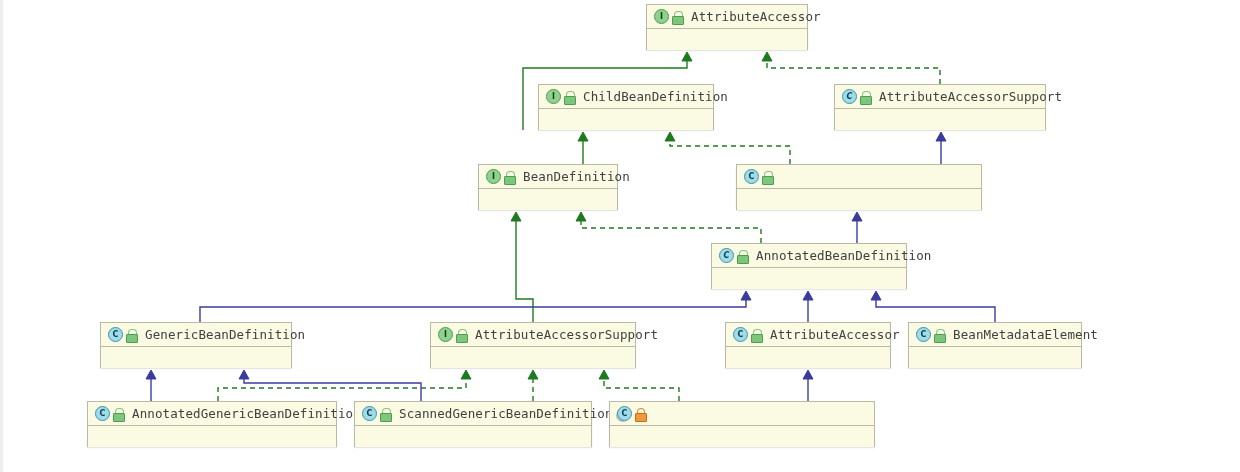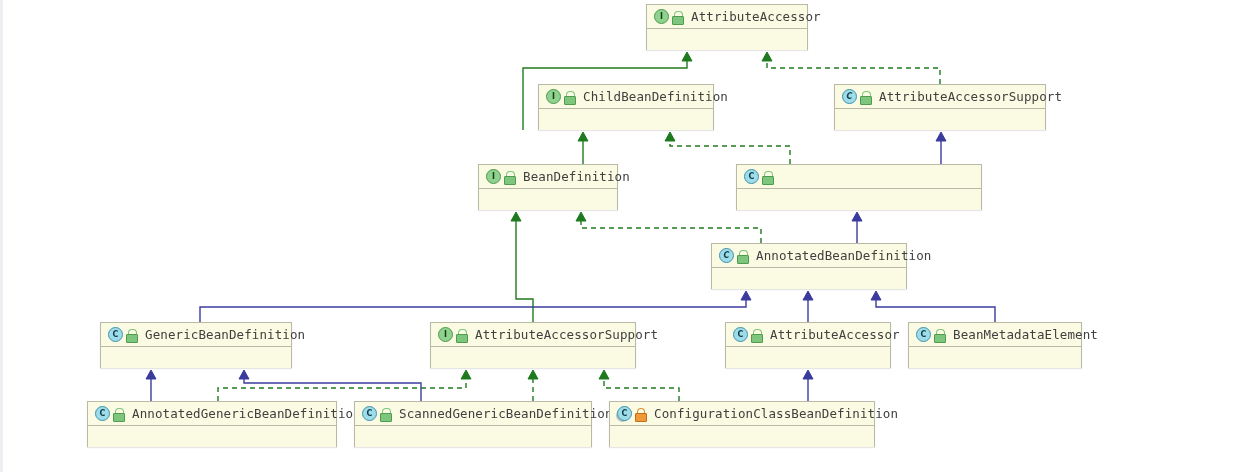--- a/index.html
+++ b/index.html
@@ -343,18 +343,17 @@
         </div>
         <div class="uml-body"></div>
       </div>
       <div class="uml-node" style="left: 609px; top: 401px; width: 266px; height: 46px;">
         <div class="uml-title">
           <span class="kind-icon inner-class">C</span>
           <span class="vis-icon private">
             <span class="shackle"></span>
             <span class="body"></span>
           </span>
-          <span class="uml-label">ConfigurationClassBeanDefinition</span>
         </div>
         <div class="uml-body"></div>
       </div>
     </div>
 </div>
 
 </body></html>

